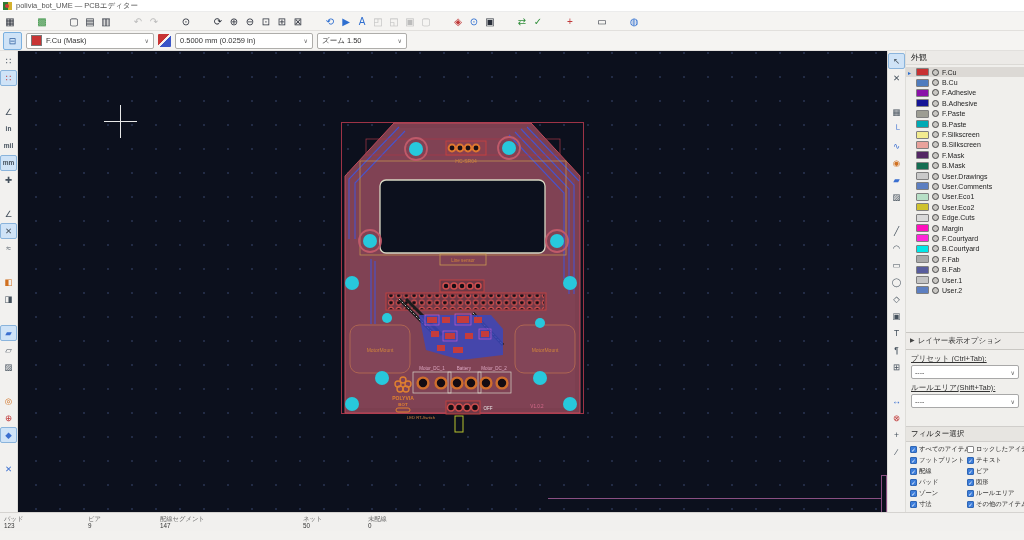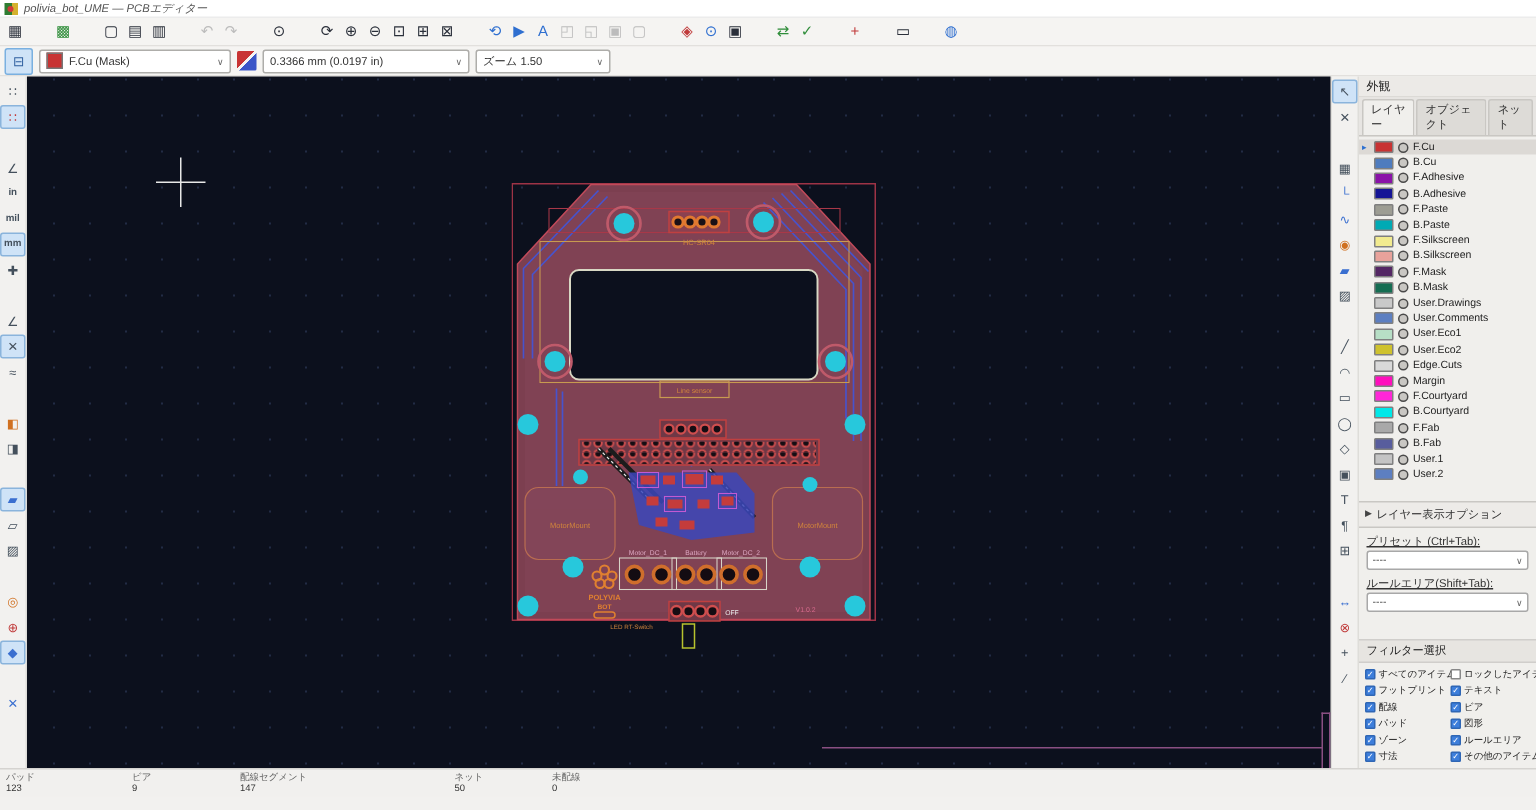--- a/index.html
+++ b/index.html
@@ -1,21 +1,21 @@
 <!DOCTYPE html>
 <html><head>
 <meta charset="utf-8">
 <style>
   html,body{margin:0;padding:0;}
   .app{position:relative;width:1024px;height:540px;background:#f2f1ef;font-family:"Liberation Sans",sans-serif;overflow:hidden;color:#333;}
   
   .titlebar{height:11px;background:#ffffff;display:flex;align-items:center;gap:4px;padding-left:3px;border-bottom:1px solid #ececec;}
   .app-icon{width:9px;height:8px;background:linear-gradient(90deg,#2f7d32 0 55%,#d4b12e 55% 100%);position:relative;display:inline-block;}
   .app-icon::after{content:"";position:absolute;left:2px;top:2px;width:4px;height:4px;border-radius:50%;background:#d03a3a;}
-  .title-text{font-size:7.5px;color:#555;font-style:italic;}
+  .title-text{font-size:7.5px;color:#555;}
   
   .menubar{height:13px;background:#f9f8f7;display:flex;align-items:center;padding-left:4px;border-bottom:1px solid #eceae8;}
   .menu-item{font-size:8px;color:#3a3a3a;padding:0 7px;cursor:default;}
   
   .toolbar{display:flex;align-items:center;background:#f5f4f2;border-bottom:1px solid #e2e0dd;}
   .toolbar-top{height:18px;padding-left:2px;}
   .tbi{width:15px;height:15px;display:inline-flex;align-items:center;justify-content:center;font-size:10px;color:#4a5560;margin:0 0.5px;border-radius:2px;}
   .tbi.disabled{color:#bcbcbc;}
   .tbi.blue{color:#2f6fd0;}
   .tbi.green{color:#2f8d3a;}
@@ -131,21 +131,21 @@
     <div class="tbtn">
       <span>⊟</span>
     </div>
     <div class="dd" style="width:118px">
       <span class="swatch-sq" style="background:#c83434"></span>
       <span>F.Cu (Mask)</span>
       <span class="caret">∨</span>
     </div>
     <span class="layer-pair"></span>
     <div class="dd" style="width:128px">
-      <span>0.3366 mm (0.0197 in)</span>
+      <span>0.5000 mm (0.0259 in)</span>
       <span class="caret">∨</span>
     </div>
     <div class="dd" style="width:80px">
       <span>ズーム 1.50</span>
       <span class="caret">∨</span>
     </div>
   </div>
 
   <div class="main">
 
@@ -362,26 +362,20 @@
         <span class="sti">⊞</span>
         <span class="sti sep"></span>
         <span class="sti blue">↔</span>
         <span class="sti red">⊗</span>
         <span class="sti">+</span>
         <span class="sti">∕</span>
       </div>
 
     <div class="panel">
       <div class="panel-title">外観</div>
-      <div class="tabs">
-
-      <span class="tab selected">レイヤー</span>
-          <span class="tab">オブジェクト</span>
-          <span class="tab">ネット</span>
-        </div>
       <div class="layers">
 
       <div class="layer-row selected">
             <span class="sel-arrow">▸</span>
             <span class="lswatch" style="background: rgb(200, 50, 50);"></span>
             <span class="eye"></span>
             <span class="llabel">F.Cu</span>
           </div>
           <div class="layer-row">
             <span class="sel-arrow"></span>

